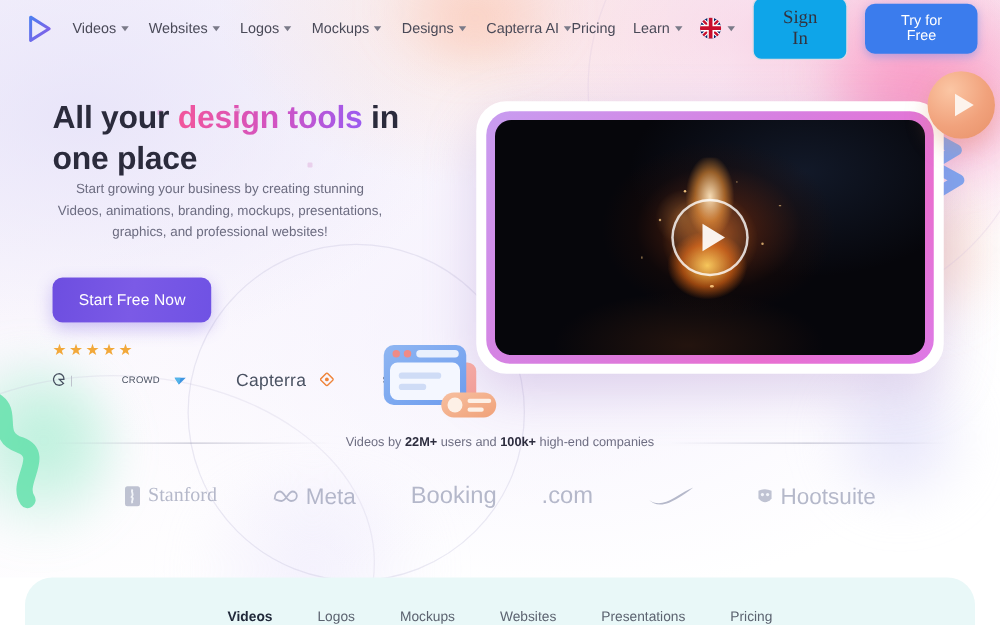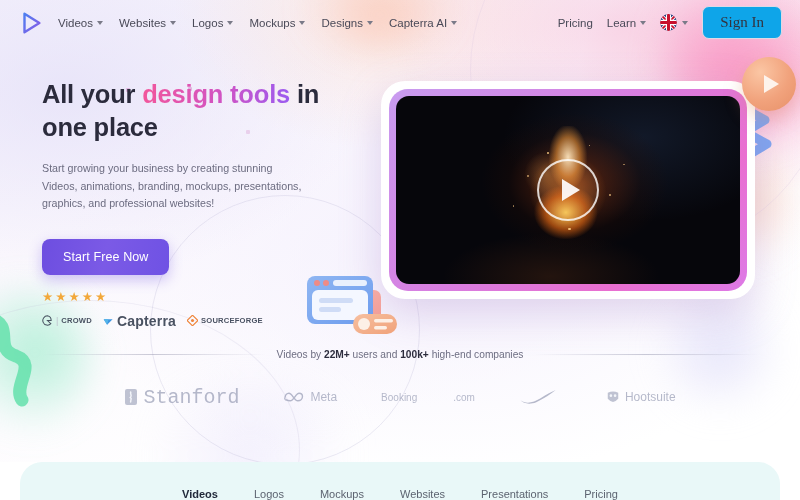--- a/index.html
+++ b/index.html
@@ -79,34 +79,34 @@
   
   #hero-left { position:absolute; left:42px; top:78px; width:320px; z-index:10; }
   h1.hero-title {
     font-size:25.5px; line-height:1.28; font-weight:700; color:#2b2b3c; letter-spacing:-.2px;
   }
   .grad-text {
     background:linear-gradient(90deg,#f2569b 0%,#d053c4 55%,#9b5bf0 100%);
     -webkit-background-clip:text; background-clip:text; color:transparent;
   }
   p.hero-sub {
-    margin-top:17px; font-size:10.7px; line-height:1.62; color:#6c6c80; max-width:268px;
+    font-size:10.7px; line-height:1.62; color:#6c6c80; max-width:268px;text-align:center;
   }
   .btn-start {
     margin-top:27px; display:inline-block;
     font-size:12.5px; color:#fff; letter-spacing:.1px;
     background:linear-gradient(100deg,#6d4ee0 0%,#7b5ae6 50%,#6f52e4 100%);
     border:none; border-radius:8px; padding:11px 21px; cursor:pointer;
     box-shadow:0 5px 14px rgba(109,78,224,.33);
   }
   .stars { margin-top:16px; display:flex; gap:2px; }
   .star { color:#f2a83a; font-size:12.5px; line-height:1; }
   .review-logos { margin-top:9px; display:flex; align-items:center; gap:11px; opacity:.92; }
   .rl { display:flex; align-items:center; gap:3px; }
-  .rl-text { font-size:7.6px; font-weight:700; letter-spacing:.2px; color:#3b4455; }
+  .rl-text { font-size:7.6px; font-weight:400; letter-spacing:.2px; color:#3b4455;margin-left:36px; }
 
   
   #video-card {
     position:absolute; left:381px; top:81px; width:374px; height:218px; z-index:12;
     background:#ffffff; border-radius:24px; padding:8px;
     box-shadow:0 14px 42px rgba(150,110,190,.28);
   }
   .video-inner {
     width:100%; height:100%; border-radius:19px; padding:7px;
     background:linear-gradient(135deg,#c89cf0 0%,#d87ee0 45%,#e96fd0 75%,#dd7ae6 100%);
@@ -165,23 +165,23 @@
   .t-line { flex:1; height:1px; background:linear-gradient(90deg,rgba(140,140,165,0),rgba(140,140,165,.45),rgba(140,140,165,0)); }
   .t-text { font-size:10.2px; color:#6e6e82; white-space:nowrap; }
   .t-text b { color:#2d2d3e; font-weight:700; }
 
   #brands {
     position:absolute; left:42px; top:380px; width:716px; height:34px;
     display:flex; align-items:center; justify-content:center; gap:44px; z-index:10;
     opacity:.62;
   }
   .brand { display:flex; align-items:center; gap:5px; color:#8a90ab; }
-  .brand-name { font-size:12px; color:#8a90ab; white-space:nowrap; }
-  .brand-serif { font-family:Liberation Mono, monospace; font-size:20px; }
-  .brand-booking { font-weight:700; font-size:10px; color:#8a90ab;gap:36px; }
+  .brand-name { font-size:18px; color:#8a90ab; white-space:nowrap; }
+  .brand-serif { font-family:Liberation Serif, serif; font-size:16px; }
+  .brand-booking { font-weight:700; font-size:19px; color:#8a90ab;gap:36px; }
   .brand-booking span { font-weight:400; }
 
   
   #cyan-section {
     position:absolute; left:20px; top:462px; width:760px; height:60px;
     background:#e9f8f8; border-radius:22px 22px 0 0; z-index:5;
   }
   #bottom-tabs {
     position:absolute; left:20px; top:488px; width:760px;
     display:flex; align-items:center; justify-content:center; gap:36px; z-index:8;
@@ -274,20 +274,21 @@
           <rect width="24" height="24" fill="#012169"></rect>
           <path d="M0 0 L24 24 M24 0 L0 24" stroke="#fff" stroke-width="5"></path>
           <path d="M0 0 L24 24 M24 0 L0 24" stroke="#C8102E" stroke-width="2.6"></path>
           <path d="M12 0 V24 M0 12 H24" stroke="#fff" stroke-width="7.5"></path>
           <path d="M12 0 V24 M0 12 H24" stroke="#C8102E" stroke-width="4.2"></path>
         </g>
       </svg>
       <i class="caret"></i>
     </div>
     <button class="btn-signin">Sign In</button>
+    <button class="btn-try">Try for Free</button>
   </div>
 </nav>
 
 <section id="hero-left">
   <h1 class="hero-title">
     <span>All your </span><span class="grad-text">design tools</span><span> in one place</span>
   </h1>
 
   <p class="hero-sub">Start growing your business by creating stunning Videos, animations, branding, mockups, presentations, graphics, and professional websites!</p>
 

